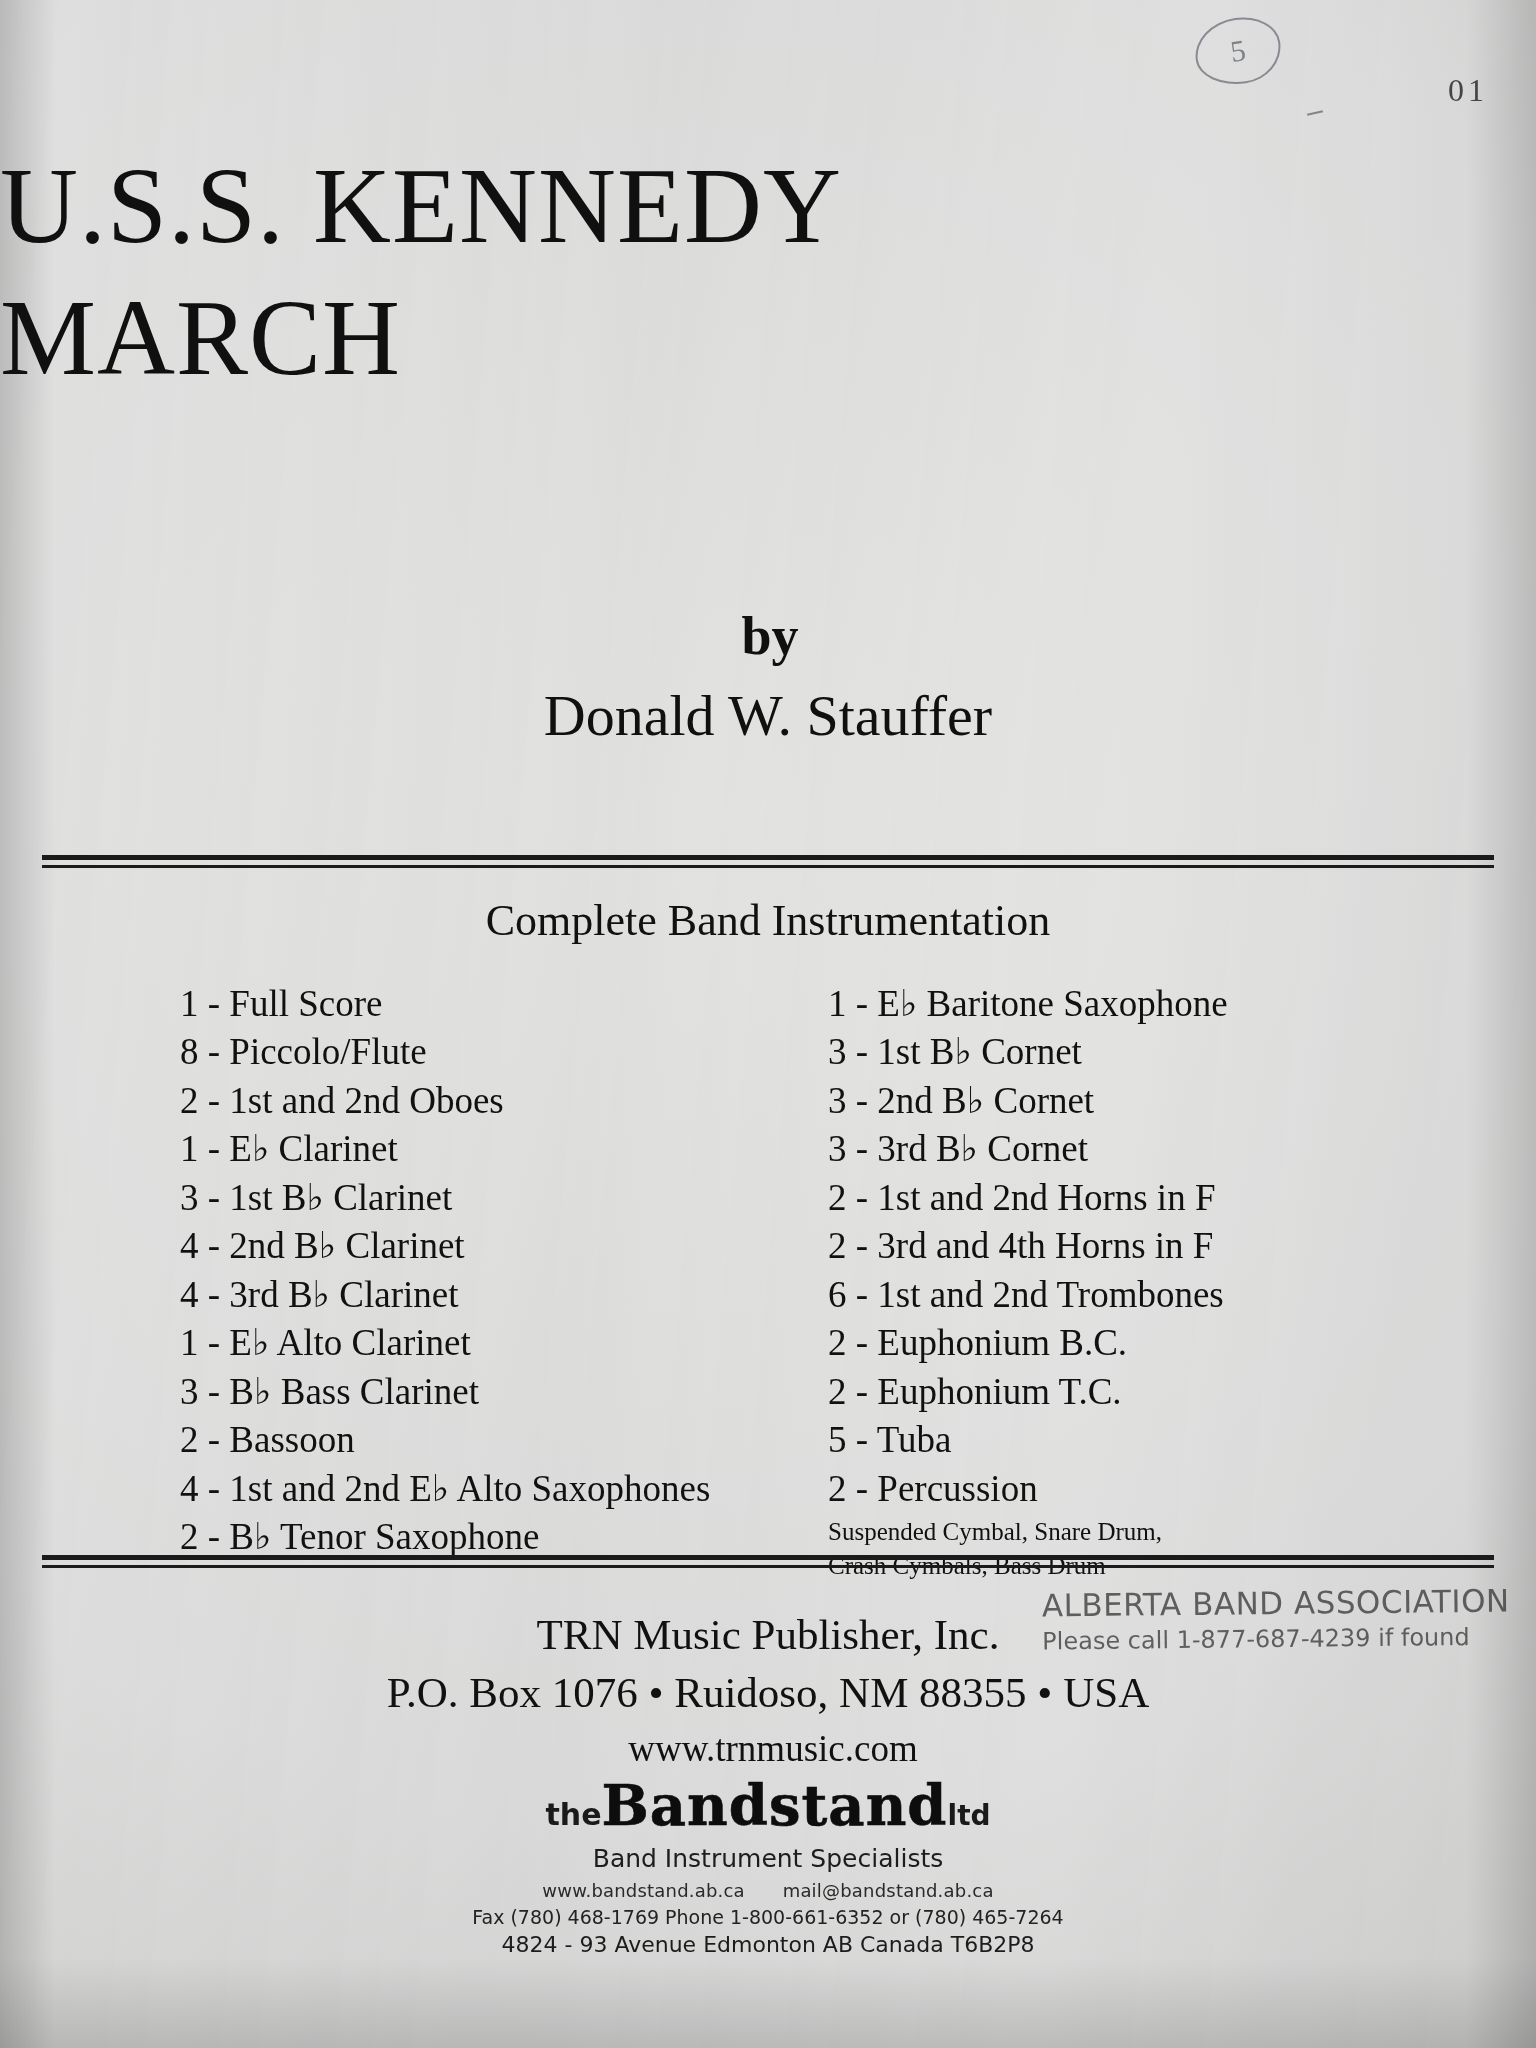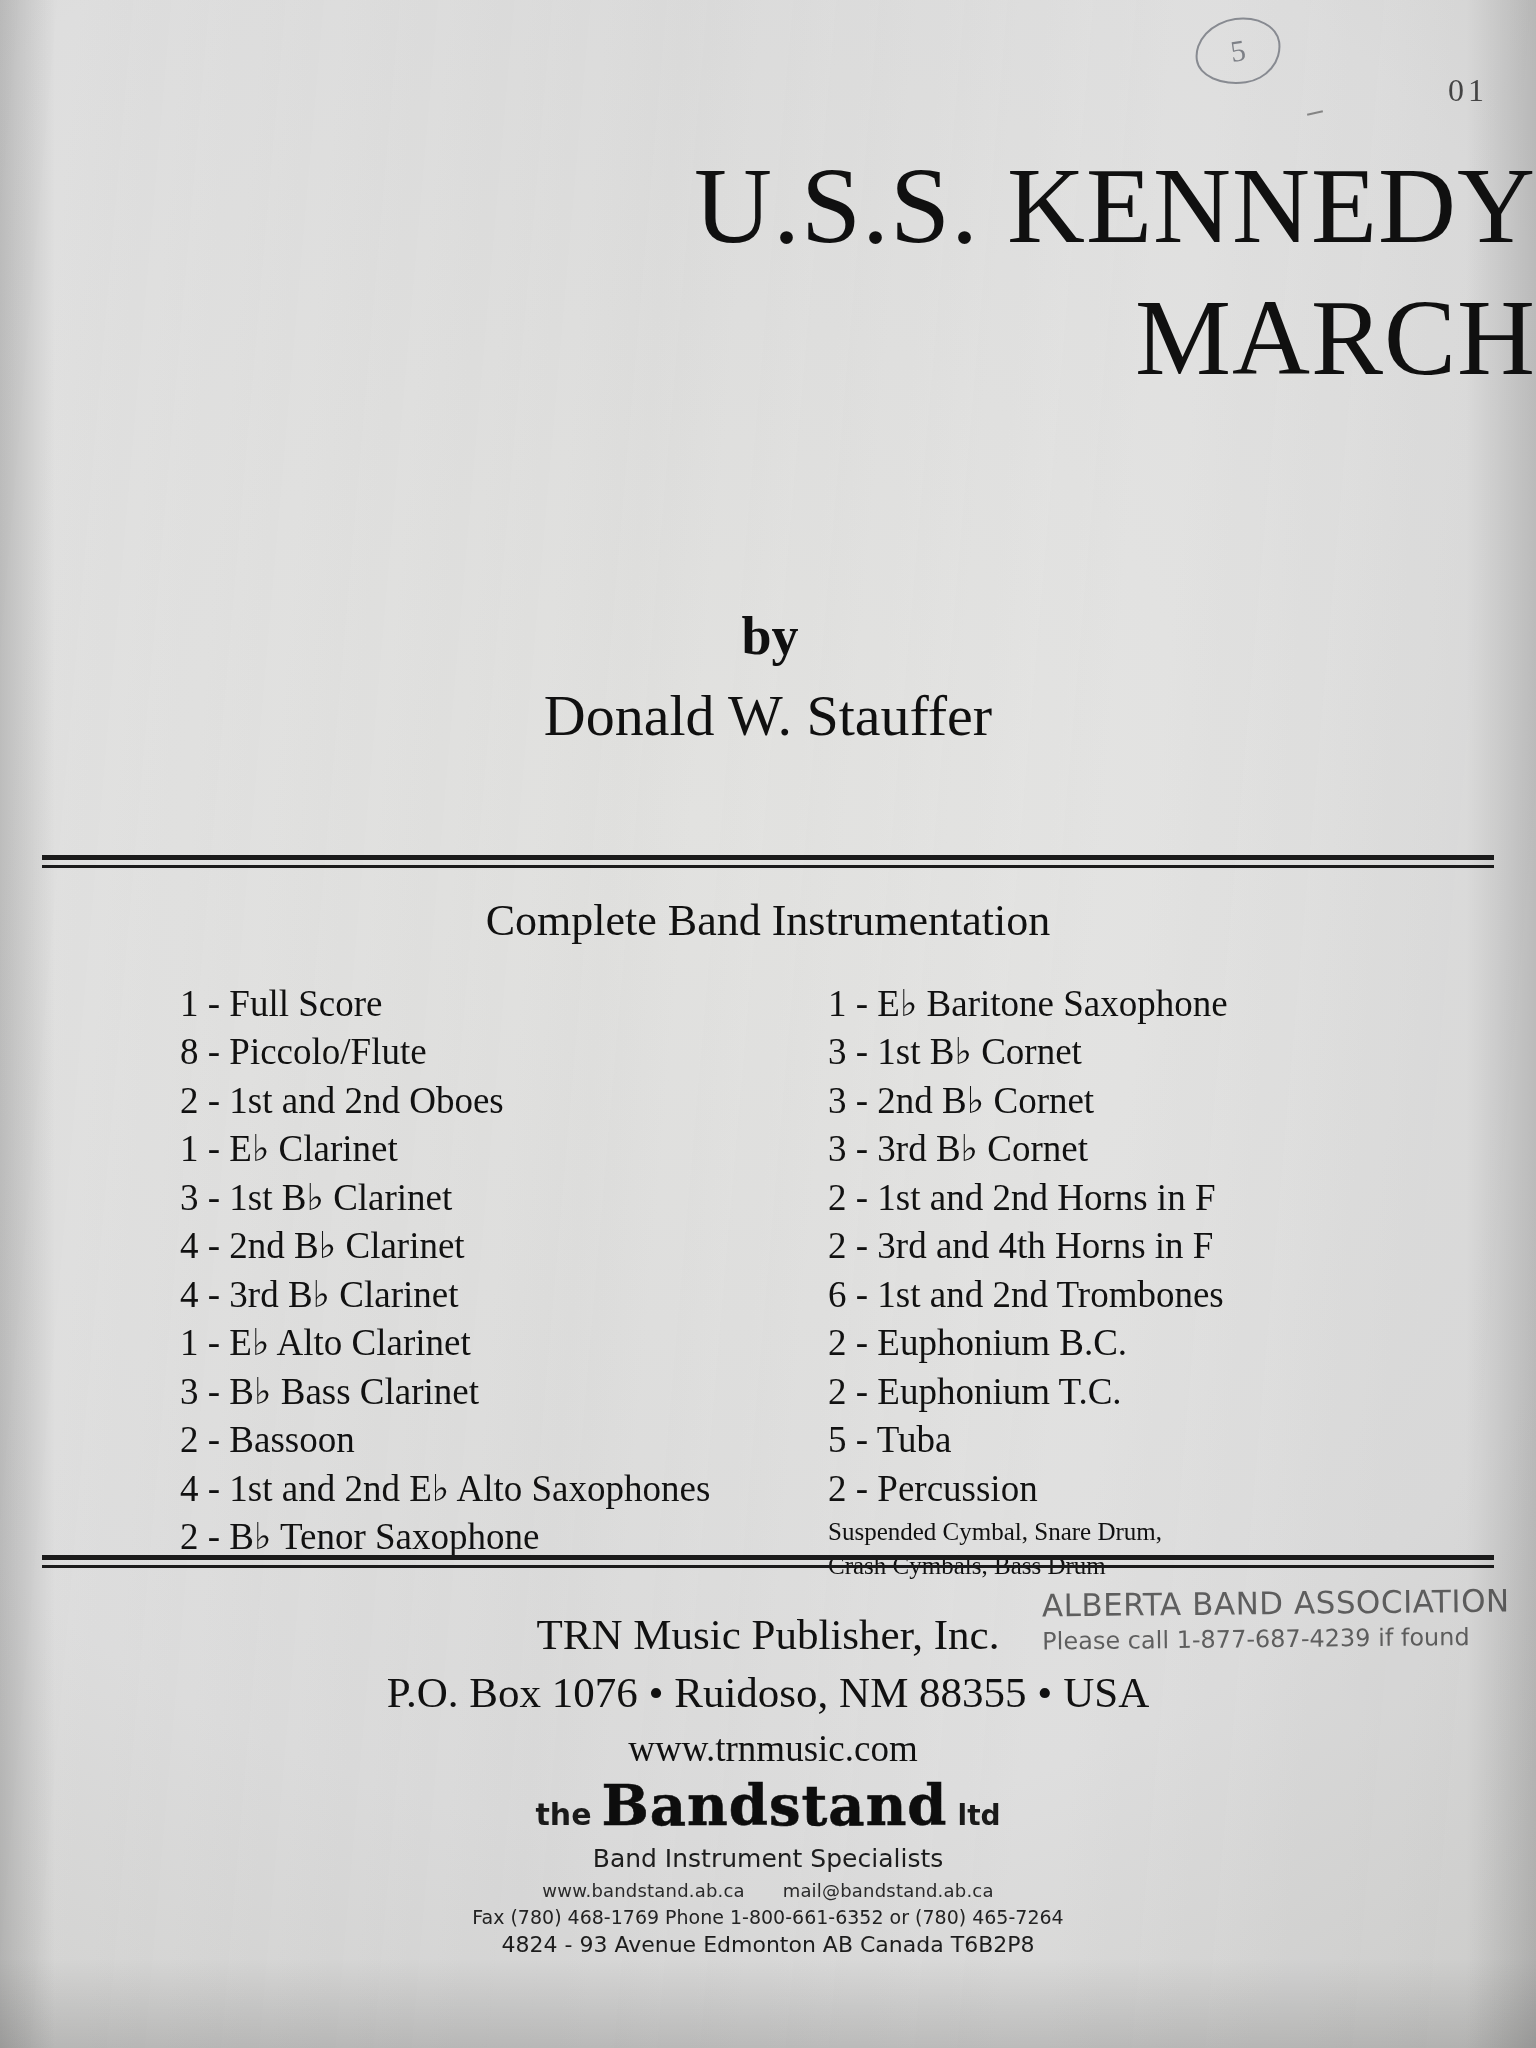--- a/index.html
+++ b/index.html
@@ -87,21 +87,21 @@
     background: #4a4a4a;
     transform: rotate(-12deg);
     opacity: .6;
   }
 
   
   .title-block {
     position: absolute;
     left: 0; right: 0;
     top: 140px;
-    text-align: right;
+    text-align: left;
   }
   .title-line {
     font-size: 108px;
     line-height: 1.22;
     letter-spacing: 1px;
     font-weight: 400;
     color: #101010;
   }
   .byline-by {
     position: absolute;
@@ -228,21 +228,20 @@
   
   .bandstand {
     position: absolute;
     left: 0; right: 0;
     top: 1772px;
     text-align: center;
   }
   .bandstand-row {
     display: inline-flex;
     align-items: baseline;
-    gap: 10px;
     filter: blur(0.25px);
   }
   .bs-the {
     font-family: "DejaVu Sans", sans-serif;
     font-weight: bold;
     font-size: 30px;
     color: #1a1a1a;
   }
   .bs-main {
     font-family: "DejaVu Serif", serif;

